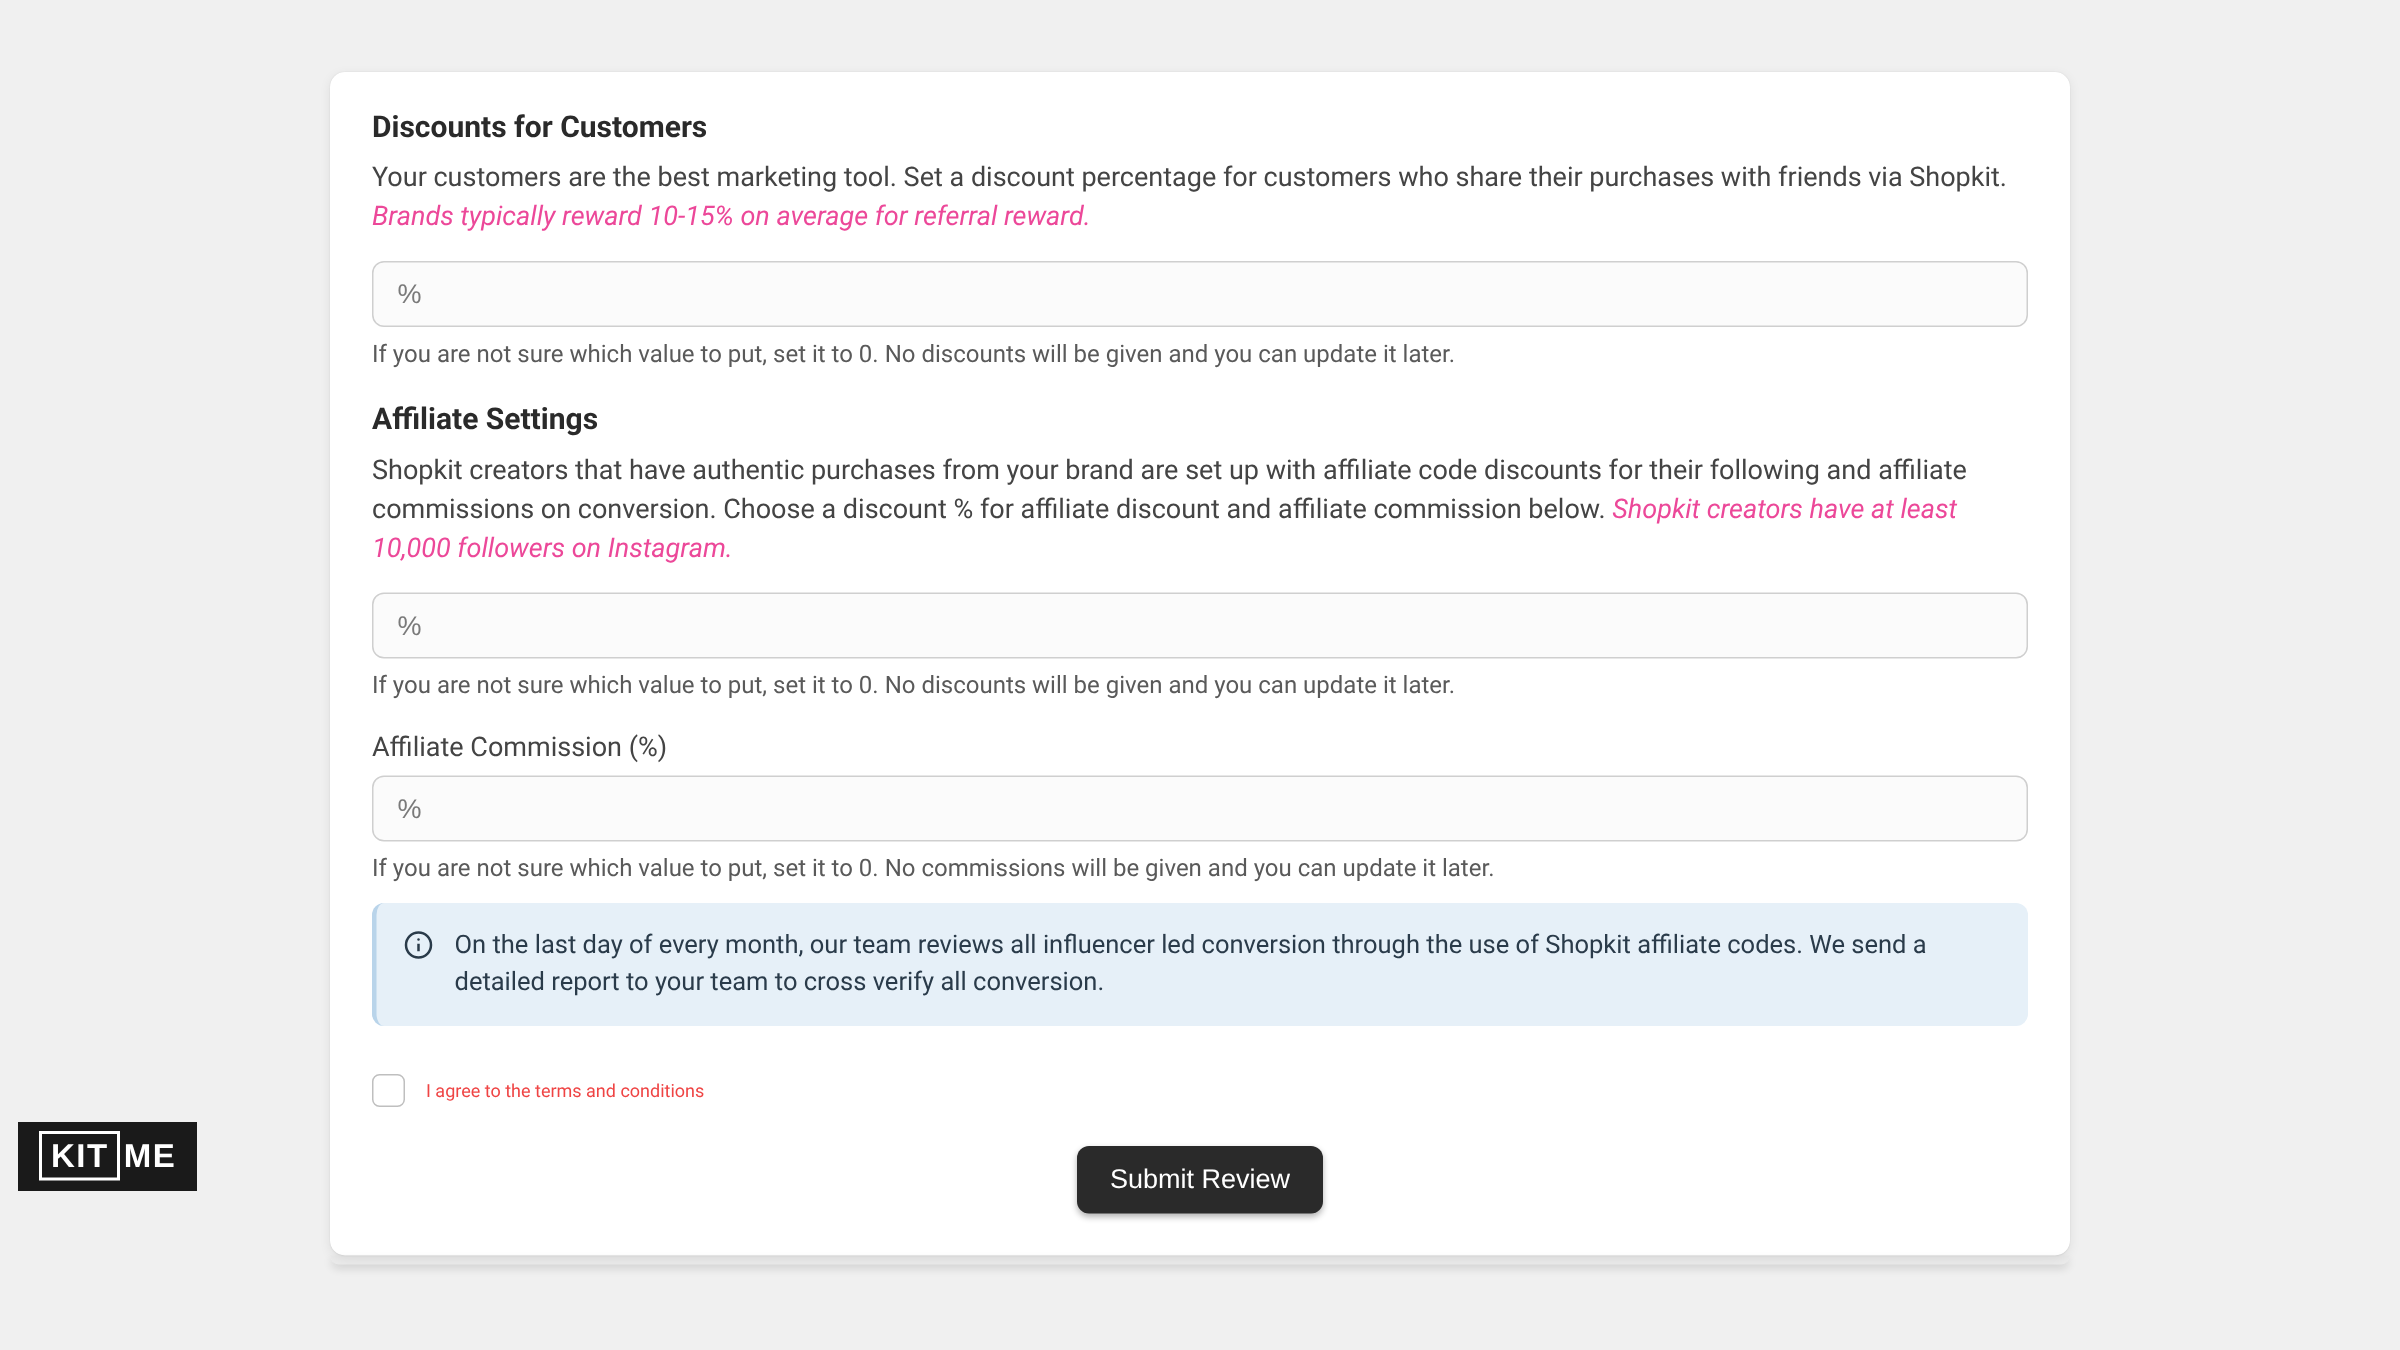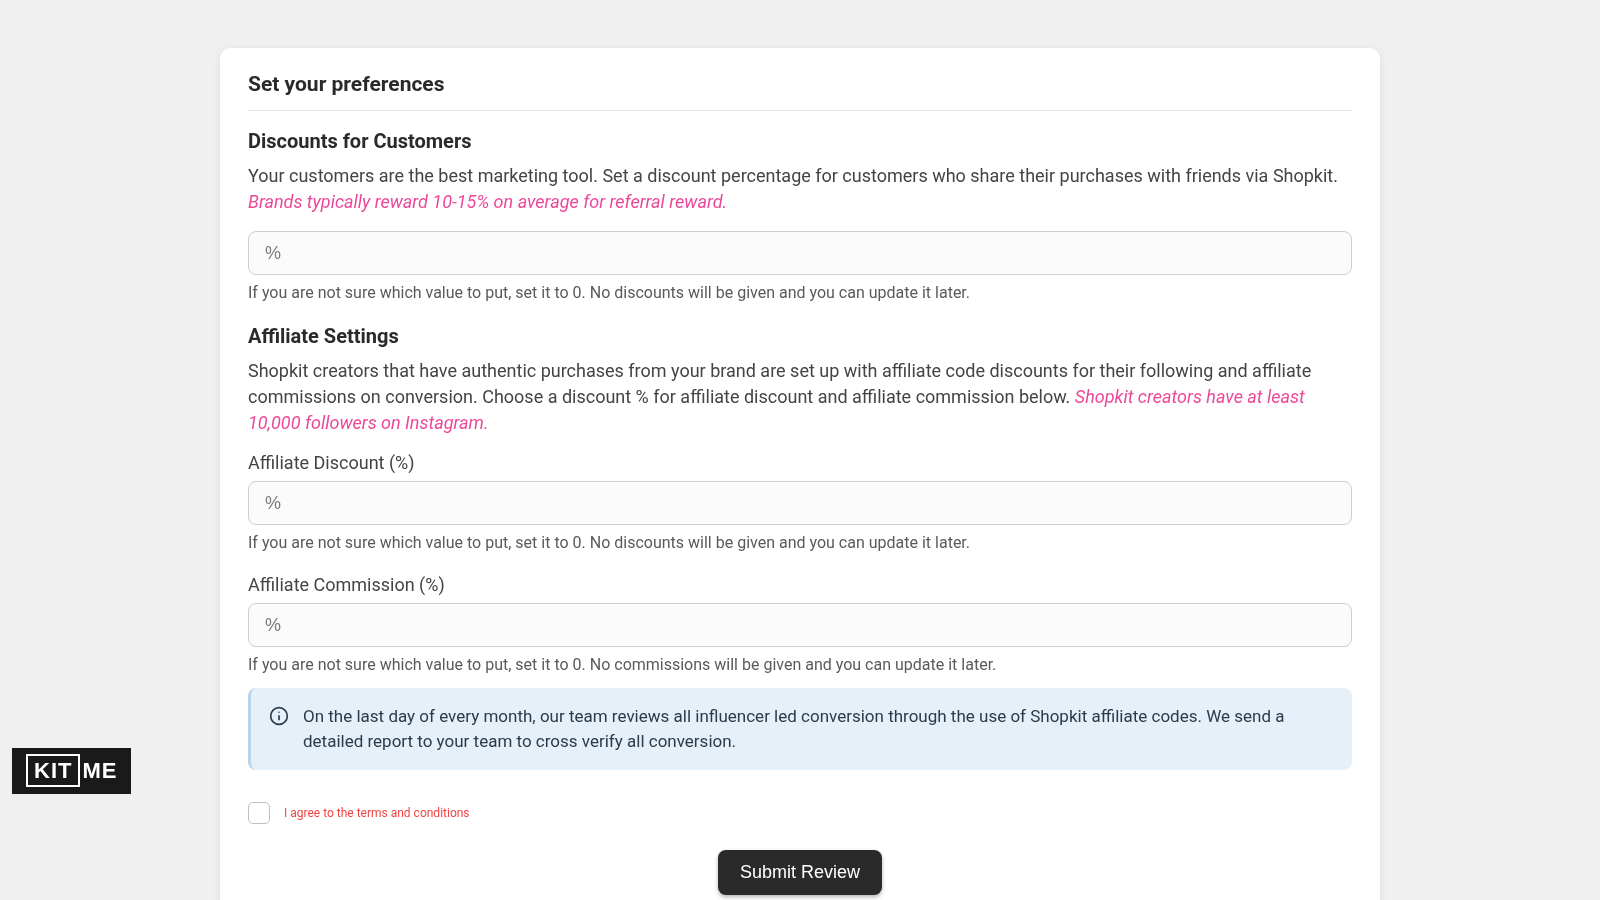--- a/index.html
+++ b/index.html
@@ -161,37 +161,35 @@
       border: 2px solid #fff;
       padding: 2px 6px;
       margin-right: 2px;
     }
   </style>
 </head>
 <body>
 
 <div class="container">
   <div class="card">
-    <div class="card-header">Set your preferences</div>
 
     
     <div class="section-title">Discounts for Customers</div>
     <p class="section-desc">
       <span>Your customers are the best marketing tool. Set a discount percentage for customers who share their purchases with friends via Shopkit. </span><span class="hint-italic">Brands typically reward 10-15% on average for referral reward.</span>
     </p>
     <input class="text-input" type="text" placeholder="%" style="">
     <div class="help-text">If you are not sure which value to put, set it to 0. No discounts will be given and you can update it later.</div>
 
     
     <div class="section-title">Affiliate Settings</div>
     <p class="section-desc">
       <span>Shopkit creators that have authentic purchases from your brand are set up with affiliate code discounts for their following and affiliate commissions on conversion. Choose a discount % for affiliate discount and affiliate commission below. </span><span class="hint-italic">Shopkit creators have at least 10,000 followers on Instagram.</span>
     </p>
 
-    <label class="field-label">Affiliate Discount (%)</label>
     <input class="text-input" type="text" placeholder="%" style="">
     <div class="help-text">If you are not sure which value to put, set it to 0. No discounts will be given and you can update it later.</div>
 
     <label class="field-label">Affiliate Commission (%)</label>
     <input class="text-input" type="text" placeholder="%" style="">
     <div class="help-text last">If you are not sure which value to put, set it to 0. No commissions will be given and you can update it later.</div>
 
     
     <div class="info-banner">
       <span class="info-icon">

